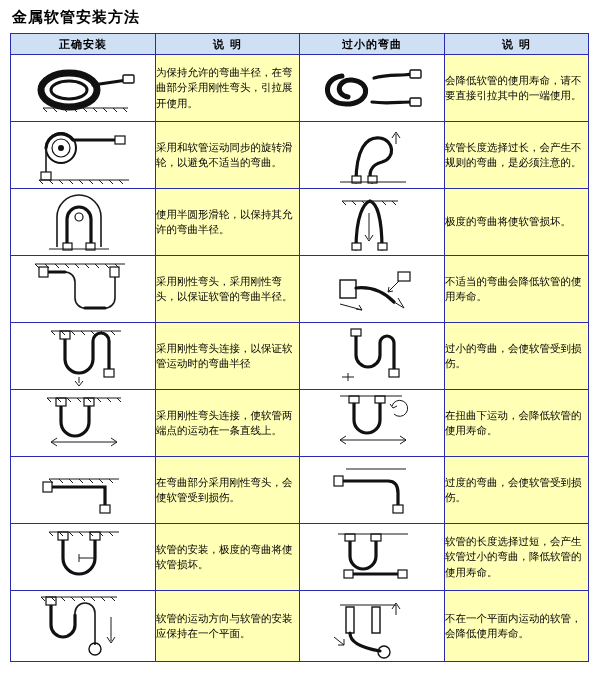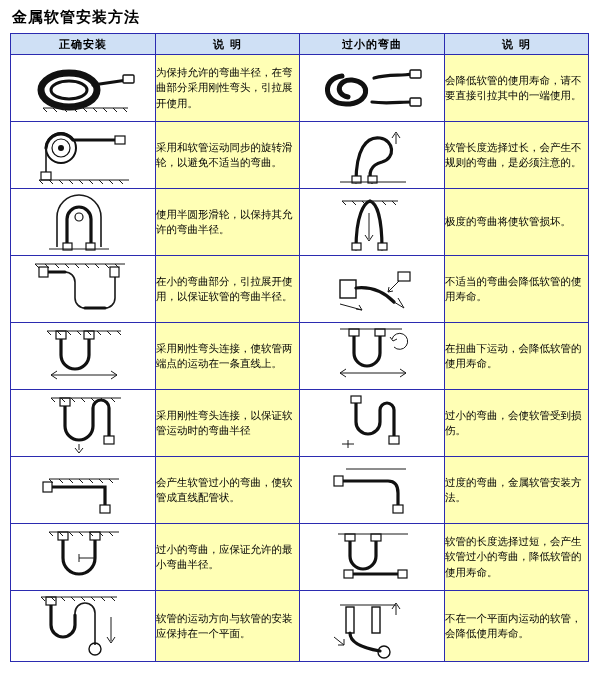--- a/index.html
+++ b/index.html
@@ -184,40 +184,67 @@
           <svg width="125" height="62" viewBox="0 0 125 62">
             <path class="ln" d="M22 14 H44 A10 10 0 0 1 54 24 V40 A10 10 0 0 0 64 50 H84 A10 10 0 0 0 94 40 V14"></path>
             <path class="thick2" d="M26 14 H44 M64 50 H84"></path>
             <rect x="18" y="9" width="9" height="10" fill="#fff" stroke="#111" stroke-width="1.2"></rect>
             <rect x="89" y="9" width="9" height="10" fill="#fff" stroke="#111" stroke-width="1.2"></rect>
             <path class="ln2" d="M14 6 H104"></path>
             <path class="ln2" d="M18 10 l-4 -4 M28 10 l-4 -4 M38 10 l-4 -4 M48 10 l-4 -4 M58 10 l-4 -4 M68 10 l-4 -4 M78 10 l-4 -4 M88 10 l-4 -4 M98 10 l-4 -4"></path>
           </svg>
           </span>
         </td>
-        <td class="txt">在小的弯曲部分，引拉展开使用，以保证软管的弯曲半径。</td>
+        <td class="txt">采用刚性弯头，采用刚性弯头，以保证软管的弯曲半径。</td>
         <td class="fig">
           <span>
           <svg width="125" height="62" viewBox="0 0 125 62">
             <rect x="30" y="22" width="16" height="18" fill="#fff" stroke="#111" stroke-width="1.4"></rect>
             <path class="thick2" d="M46 30 C64 28 76 36 84 44"></path>
             <path class="ln2" d="M84 44 l10 6 M88 40 l6 10"></path>
             <path class="ln2" d="M30 46 L52 52 M52 52 l-6 -1 M52 52 l-3 -5"></path>
             <path class="ln2" d="M92 20 L78 34 M78 34 l5 -1 M78 34 l1 -5"></path>
             <rect x="88" y="14" width="12" height="9" fill="#fff" stroke="#111" stroke-width="1.2"></rect>
           </svg>
           </span>
         </td>
         <td class="txt">不适当的弯曲会降低软管的使用寿命。</td>
       </tr>
 
       <tr>
         <td class="fig">
           <span>
           <svg width="125" height="62" viewBox="0 0 125 62">
+            <path class="thick2" d="M44 10 V34 A14 14 0 0 0 72 34 V16 A8 8 0 0 1 88 16 V48"></path>
+            <rect x="39" y="6" width="10" height="8" fill="#fff" stroke="#111" stroke-width="1.2"></rect>
+            <rect x="83" y="44" width="10" height="8" fill="#fff" stroke="#111" stroke-width="1.2"></rect>
+            <path class="ln2" d="M30 6 H100"></path>
+            <path class="ln2" d="M34 10 l-4 -4 M44 10 l-4 -4 M54 10 l-4 -4 M64 10 l-4 -4 M74 10 l-4 -4 M84 10 l-4 -4 M94 10 l-4 -4"></path>
+            <path class="ln2" d="M58 52 v6 M54 56 l4 5 l4 -5"></path>
+          </svg>
+          </span>
+        </td>
+        <td class="txt">采用刚性弯头连接，以保证软管运动时的弯曲半径</td>
+        <td class="fig">
+          <span>
+          <svg width="125" height="62" viewBox="0 0 125 62">
+            <path class="thick2" d="M46 8 V30 A12 12 0 0 0 70 30 V18 A7 7 0 0 1 84 18 V48"></path>
+            <rect x="41" y="4" width="10" height="7" fill="#fff" stroke="#111" stroke-width="1.2"></rect>
+            <rect x="79" y="44" width="10" height="8" fill="#fff" stroke="#111" stroke-width="1.2"></rect>
+            <path class="ln2" d="M32 52 h12 M38 48 v8"></path>
+          </svg>
+          </span>
+        </td>
+        <td class="txt">过小的弯曲，会使软管受到损伤。</td>
+      </tr>
+
+      <tr>
+        <td class="fig">
+          <span>
+          <svg width="125" height="62" viewBox="0 0 125 62">
             <path class="thick2" d="M40 10 V30 A14 14 0 0 0 68 30 V10"></path>
             <rect x="35" y="6" width="10" height="8" fill="#fff" stroke="#111" stroke-width="1.2"></rect>
             <rect x="63" y="6" width="10" height="8" fill="#fff" stroke="#111" stroke-width="1.2"></rect>
             <path class="ln2" d="M26 6 H100"></path>
             <path class="ln2" d="M30 10 l-4 -4 M40 10 l-4 -4 M50 10 l-4 -4 M60 10 l-4 -4 M70 10 l-4 -4 M80 10 l-4 -4 M90 10 l-4 -4 M100 10 l-4 -4"></path>
             <path class="ln2" d="M30 50 H96 M30 50 l6 -4 M30 50 l6 4 M96 50 l-6 -4 M96 50 l-6 4"></path>
           </svg>
           </span>
         </td>
         <td class="txt">采用刚性弯头连接，使软管两端点的运动在一条直线上。</td>
@@ -233,83 +260,56 @@
           </svg>
           </span>
         </td>
         <td class="txt">在扭曲下运动，会降低软管的使用寿命。</td>
       </tr>
 
       <tr>
         <td class="fig">
           <span>
           <svg width="125" height="62" viewBox="0 0 125 62">
-            <path class="thick2" d="M44 10 V34 A14 14 0 0 0 72 34 V16 A8 8 0 0 1 88 16 V48"></path>
-            <rect x="39" y="6" width="10" height="8" fill="#fff" stroke="#111" stroke-width="1.2"></rect>
-            <rect x="83" y="44" width="10" height="8" fill="#fff" stroke="#111" stroke-width="1.2"></rect>
-            <path class="ln2" d="M30 6 H100"></path>
-            <path class="ln2" d="M34 10 l-4 -4 M44 10 l-4 -4 M54 10 l-4 -4 M64 10 l-4 -4 M74 10 l-4 -4 M84 10 l-4 -4 M94 10 l-4 -4"></path>
-            <path class="ln2" d="M58 52 v6 M54 56 l4 5 l4 -5"></path>
-          </svg>
-          </span>
-        </td>
-        <td class="txt">采用刚性弯头连接，以保证软管运动时的弯曲半径</td>
-        <td class="fig">
-          <span>
-          <svg width="125" height="62" viewBox="0 0 125 62">
-            <path class="thick2" d="M46 8 V30 A12 12 0 0 0 70 30 V18 A7 7 0 0 1 84 18 V48"></path>
-            <rect x="41" y="4" width="10" height="7" fill="#fff" stroke="#111" stroke-width="1.2"></rect>
-            <rect x="79" y="44" width="10" height="8" fill="#fff" stroke="#111" stroke-width="1.2"></rect>
-            <path class="ln2" d="M32 52 h12 M38 48 v8"></path>
-          </svg>
-          </span>
-        </td>
-        <td class="txt">过小的弯曲，会使软管受到损伤。</td>
-      </tr>
-
-      <tr>
-        <td class="fig">
-          <span>
-          <svg width="125" height="62" viewBox="0 0 125 62">
             <path class="thick2" d="M28 28 H84 V48"></path>
             <rect x="22" y="23" width="9" height="10" fill="#fff" stroke="#111" stroke-width="1.2"></rect>
             <rect x="79" y="46" width="10" height="8" fill="#fff" stroke="#111" stroke-width="1.2"></rect>
             <path class="ln2" d="M28 20 H98"></path>
             <path class="ln2" d="M32 24 l-4 -4 M42 24 l-4 -4 M52 24 l-4 -4 M62 24 l-4 -4 M72 24 l-4 -4 M82 24 l-4 -4 M92 24 l-4 -4"></path>
           </svg>
           </span>
         </td>
-        <td class="txt">会产生软管过小的弯曲，使软管成直线配管状。</td>
+        <td class="txt">在弯曲部分采用刚性弯头，会使软管受到损伤。</td>
         <td class="fig">
           <span>
           <svg width="125" height="62" viewBox="0 0 125 62">
             <path class="thick2" d="M30 22 H78 C86 22 88 28 88 34 V48"></path>
             <rect x="24" y="17" width="9" height="10" fill="#fff" stroke="#111" stroke-width="1.2"></rect>
             <rect x="83" y="46" width="10" height="8" fill="#fff" stroke="#111" stroke-width="1.2"></rect>
             <path class="ln2" d="M36 10 H96"></path>
           </svg>
           </span>
         </td>
-        <td class="txt">过度的弯曲，金属软管安装方法。</td>
+        <td class="txt">过度的弯曲，会使软管受到损伤。</td>
       </tr>
 
       <tr>
         <td class="fig">
           <span>
           <svg width="125" height="62" viewBox="0 0 125 62">
             <path class="thick2" d="M42 10 V32 A16 16 0 0 0 74 32 V10"></path>
             <rect x="37" y="6" width="10" height="8" fill="#fff" stroke="#111" stroke-width="1.2"></rect>
             <rect x="69" y="6" width="10" height="8" fill="#fff" stroke="#111" stroke-width="1.2"></rect>
             <path class="ln2" d="M28 6 H98"></path>
             <path class="ln2" d="M32 10 l-4 -4 M42 10 l-4 -4 M52 10 l-4 -4 M62 10 l-4 -4 M72 10 l-4 -4 M82 10 l-4 -4 M92 10 l-4 -4"></path>
             <path class="ln2" d="M58 32 H74 M58 28 v8"></path>
           </svg>
           </span>
         </td>
-        <td class="txt">过小的弯曲，应保证允许的最小弯曲半径。</td>
+        <td class="txt">软管的安装，极度的弯曲将使软管损坏。</td>
         <td class="fig">
           <span>
           <svg width="125" height="62" viewBox="0 0 125 62">
             <path class="thick2" d="M40 12 V30 A13 13 0 0 0 66 30 V12"></path>
             <rect x="35" y="8" width="10" height="7" fill="#fff" stroke="#111" stroke-width="1.2"></rect>
             <rect x="61" y="8" width="10" height="7" fill="#fff" stroke="#111" stroke-width="1.2"></rect>
             <path class="ln2" d="M28 8 H98"></path>
             <path class="thick2" d="M40 48 H92"></path>
             <rect x="34" y="44" width="9" height="8" fill="#fff" stroke="#111" stroke-width="1.2"></rect>
             <rect x="88" y="44" width="9" height="8" fill="#fff" stroke="#111" stroke-width="1.2"></rect>

